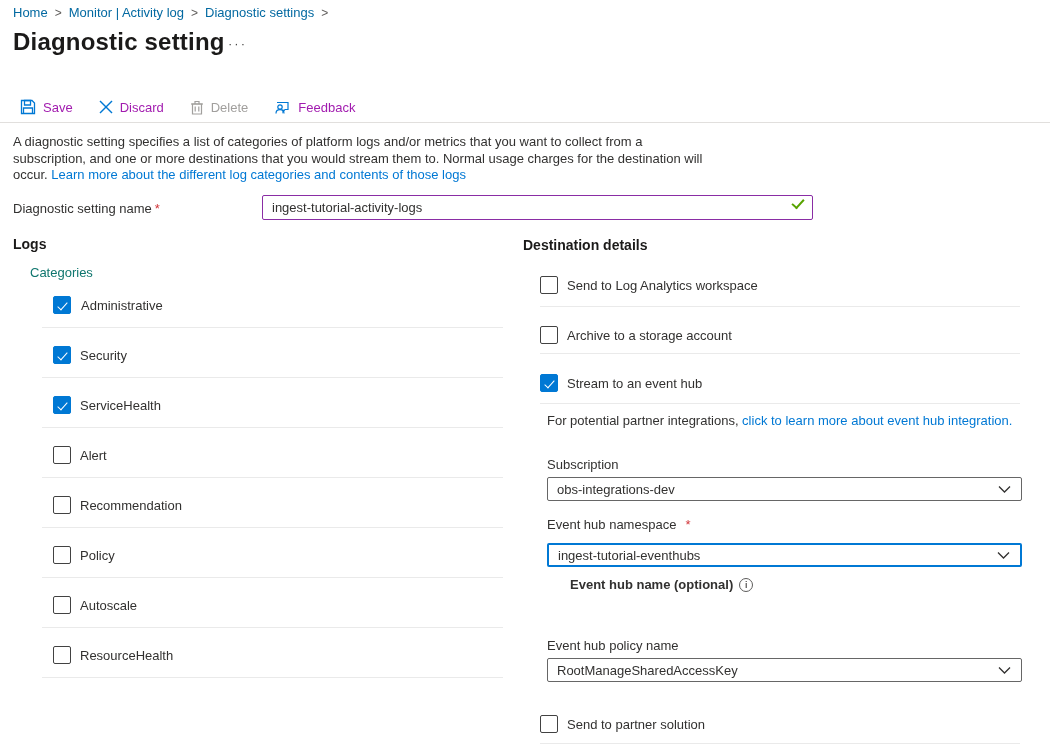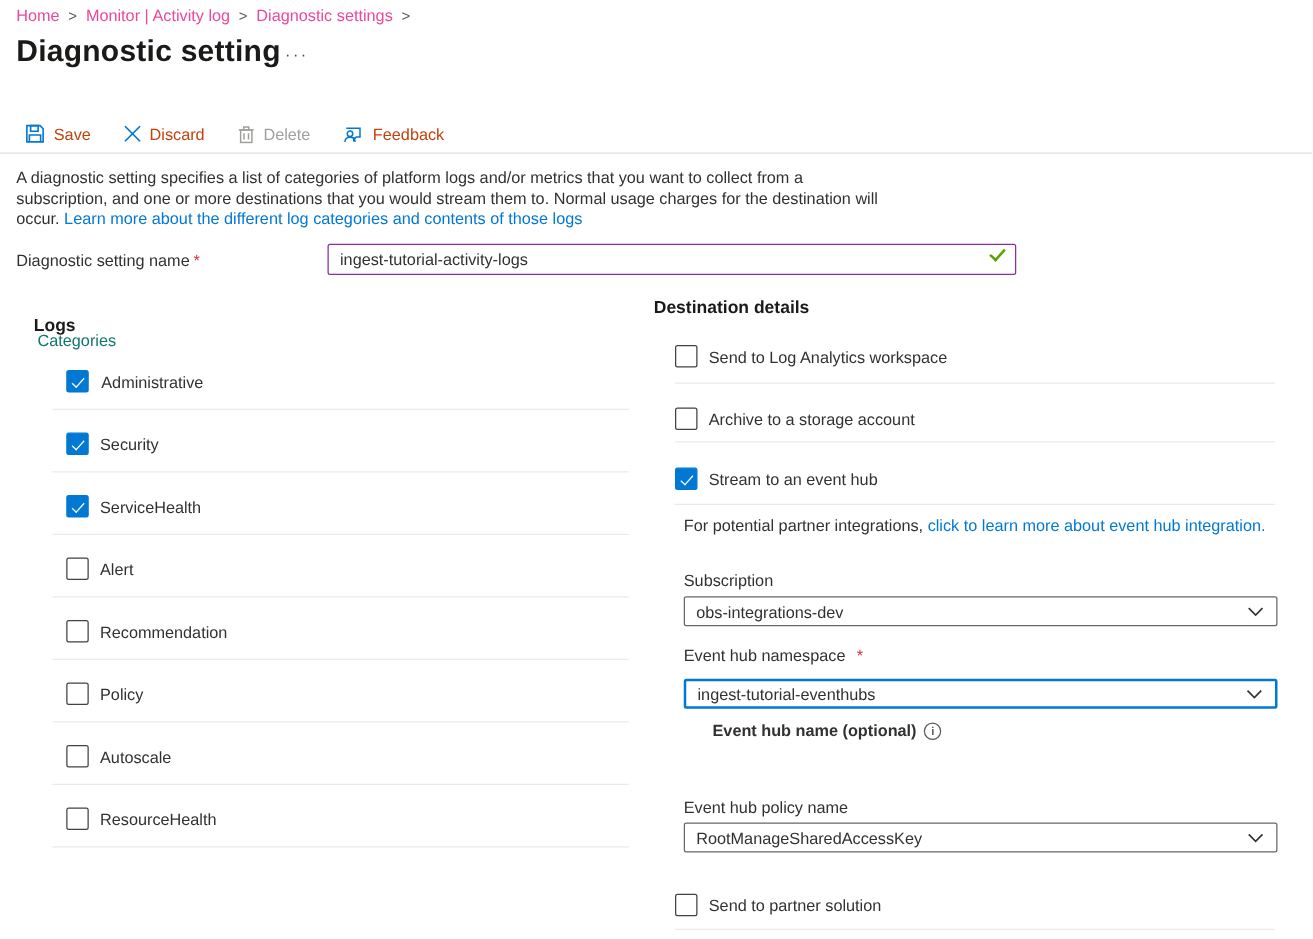--- a/index.html
+++ b/index.html
@@ -2,30 +2,30 @@
 <html><head>
 <meta charset="utf-8">
 <style>
   * { margin:0; padding:0; box-sizing:border-box; }
   html,body { background:#fff; }
   body { font-family:"Liberation Sans", sans-serif; color:#323130; }
   .page { position:relative; width:1050px; height:751px; background:#fff; overflow:hidden; }
 
   
   .breadcrumb { position:absolute; left:13px; top:5px; font-size:13px; display:flex; align-items:center; }
-  .crumb { color:#ec4899; cursor:pointer; }
+  .crumb { color:#0369a1; cursor:pointer; }
   .crumb-sep { color:#605e5c; margin:0 7px; font-size:12px; }
 
   
   .page-title { position:absolute; left:13px; top:28px; font-size:24px; font-weight:700; color:#1b1a19; letter-spacing:.2px; }
   .title-ellipsis { position:absolute; left:228px; top:36px; color:#494847; font-size:13px; letter-spacing:2px; cursor:pointer; }
 
   
   .toolbar { position:absolute; left:20px; top:94px; height:26px; display:flex; align-items:center; }
-  .tb-btn { display:flex; align-items:center; gap:7px; font-size:13px; color:#c2410c; cursor:pointer; margin-right:26px; }
+  .tb-btn { display:flex; align-items:center; gap:7px; font-size:13px; color:#a21caf; cursor:pointer; margin-right:26px; }
   .tb-btn svg { display:block; }
   .tb-btn.disabled { color:#a19f9d; cursor:default; }
   .toolbar-divider { position:absolute; left:0; top:122px; width:1050px; height:1px; background:#e1dfdd; }
 
   
   .intro { position:absolute; left:13px; top:134px; width:702px; font-size:13px; line-height:16.5px; color:#323130; }
   a.link { color:#0078d4; text-decoration:none; cursor:pointer; }
 
   
   .name-label { position:absolute; left:13px; top:201px; font-size:13px; }
@@ -119,21 +119,21 @@
   <p class="intro"><span>A diagnostic setting specifies a list of categories of platform logs and/or metrics that you want to collect from a subscription, and one or more destinations that you would stream them to. Normal usage charges for the destination will occur. </span><a class="link">Learn more about the different log categories and contents of those logs</a></p>
 
   <div class="name-label">
     <span>Diagnostic setting name</span><span class="req">*</span>
   </div>
   <div class="name-input-wrap">
     <input class="name-input" type="text" value="ingest-tutorial-activity-logs" style="">
     <span class="valid-check"></span>
   </div>
 
-  <div class="sec-heading" style="left:13px; top:252px;margin-left:14px;">Logs</div>
+  <div class="sec-heading" style="left:13px; top:236px;">Logs</div>
   <div class="sub-heading" style="left:30px; top:265px;">Categories</div>
 
   <div class="chk-row" style="left:53px; top:296px;gap:10px;">
     <span class="checkbox checked"></span>
     <span class="row-label">Administrative</span>
   </div>
   <div class="divider" style="left:42px; top:327px; width:461px;"></div>
 
   <div class="chk-row" style="left:53px; top:346px;">
     <span class="checkbox checked"></span>

